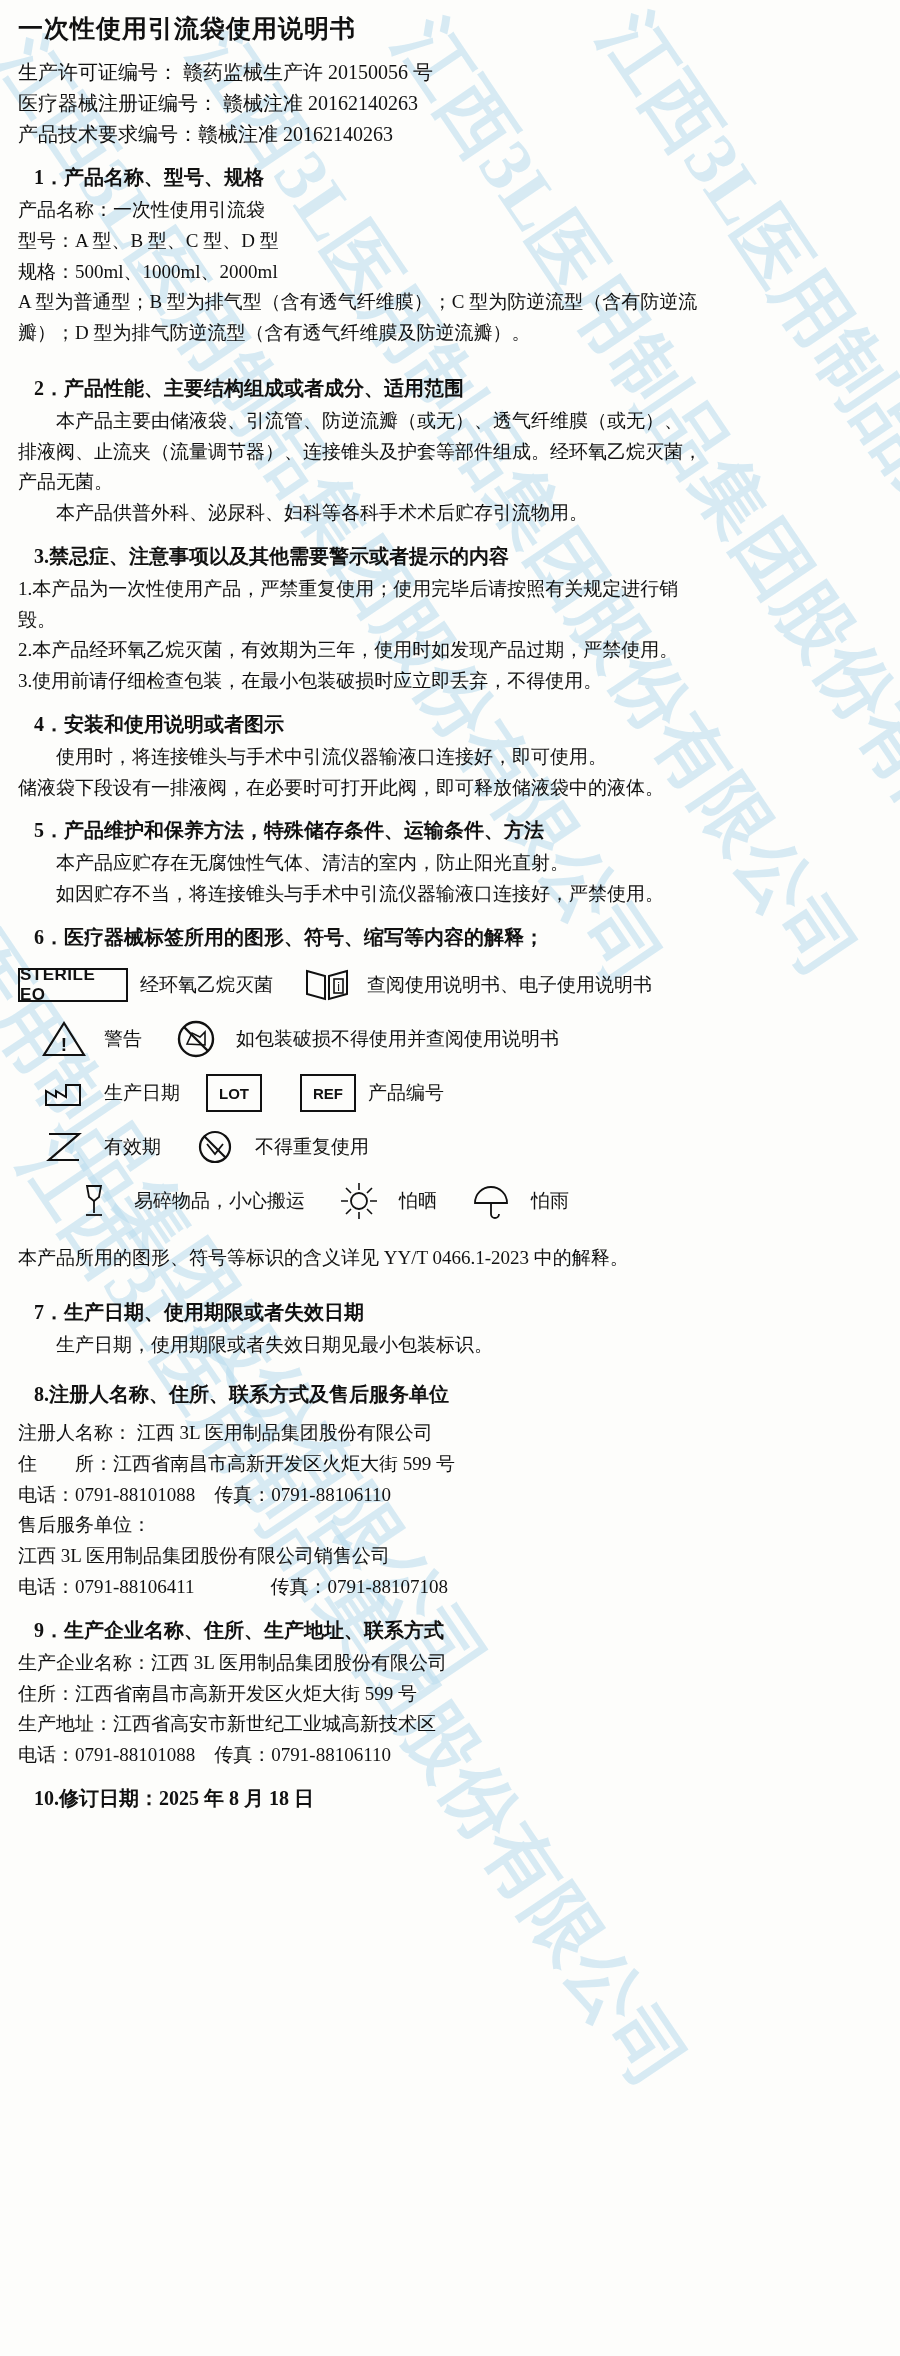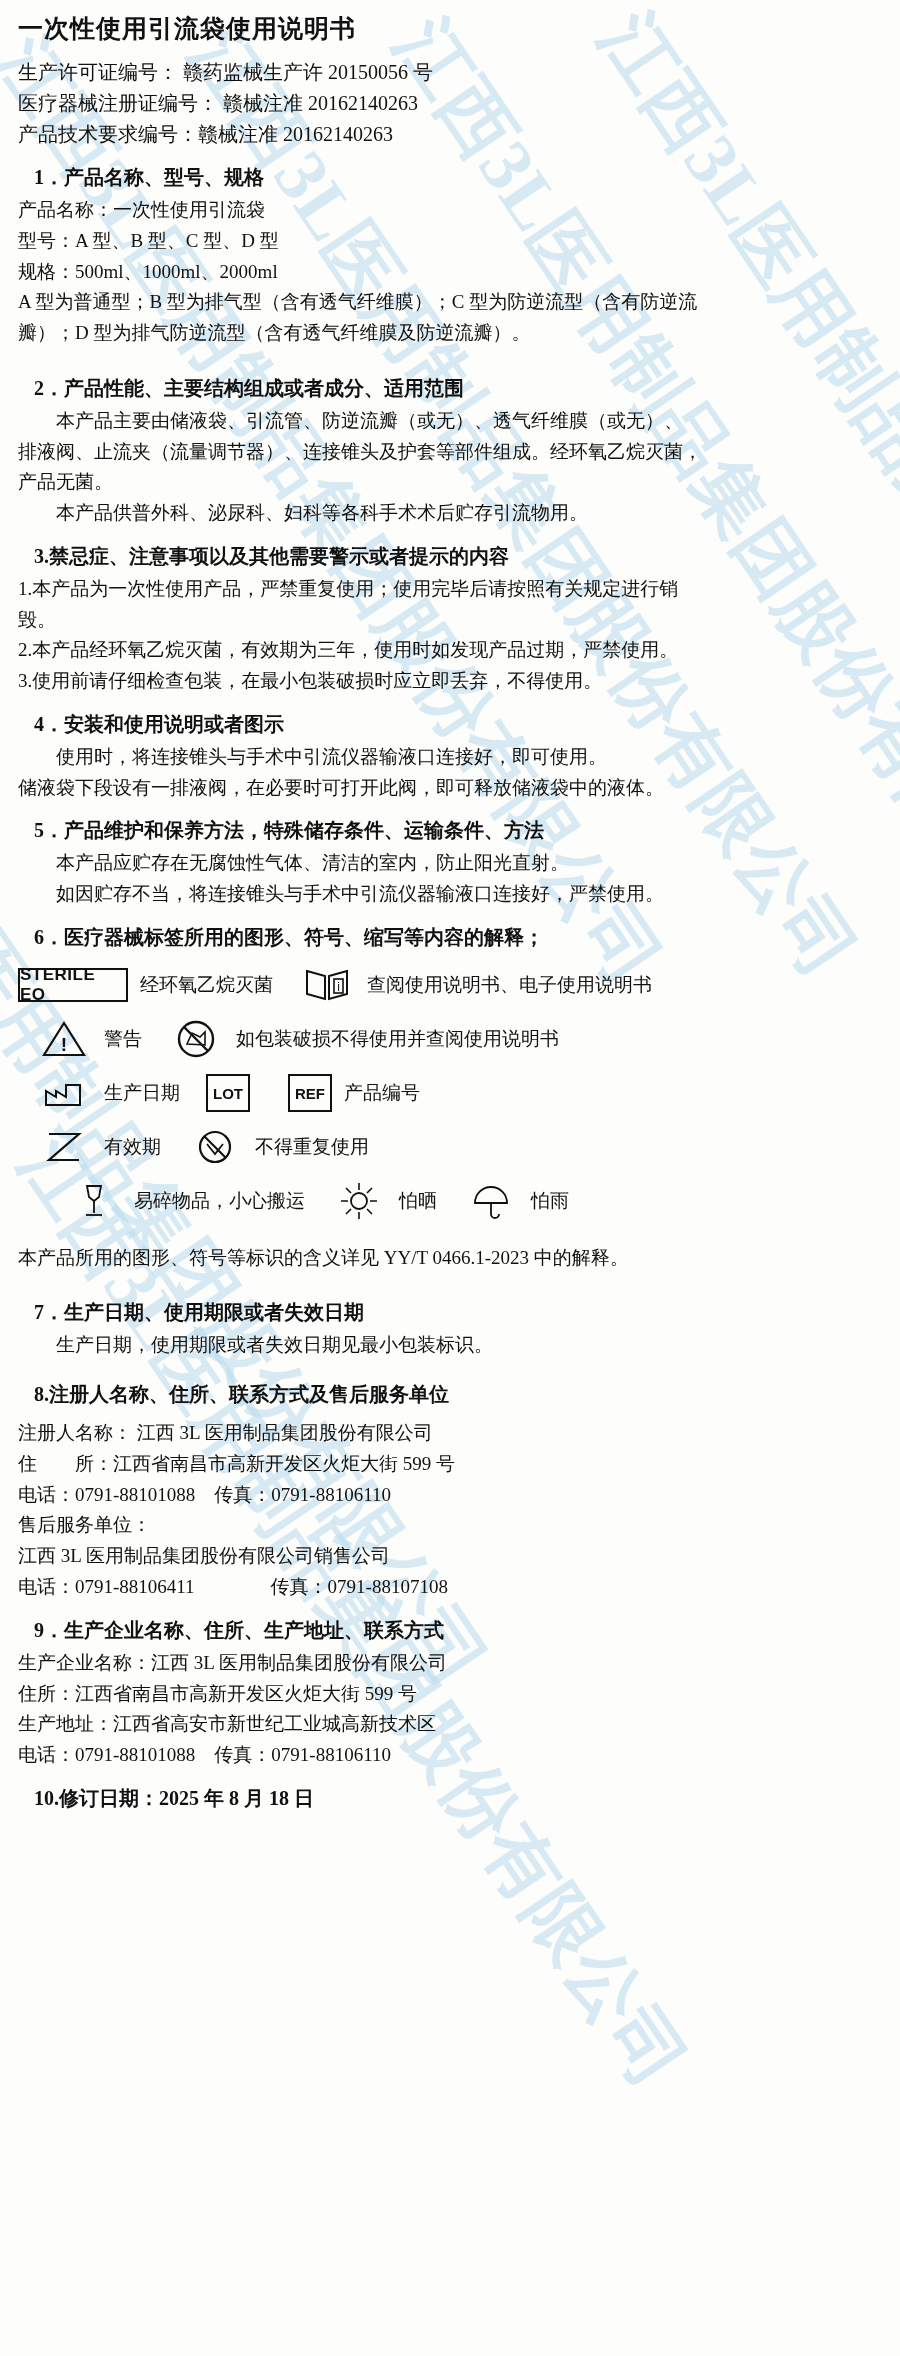--- a/index.html
+++ b/index.html
@@ -80,21 +80,21 @@
     display:flex;
     align-items:center;
   }
   .sym-label{
     font-size:19px;
     margin-left:12px;
     margin-right:26px;
     white-space:nowrap;
   }
   .icon-box{
-    width:44px;height:38px;
+    width:56px;height:38px;
     border:2px solid #111;
     display:flex;align-items:center;justify-content:center;
     font-family:"Liberation Sans","DejaVu Sans",sans-serif;
     font-weight:bold;
     font-size:15px;
     box-sizing:border-box;
   }
   .icon-plain{
     width:56px;height:40px;
     display:flex;align-items:center;justify-content:center;

